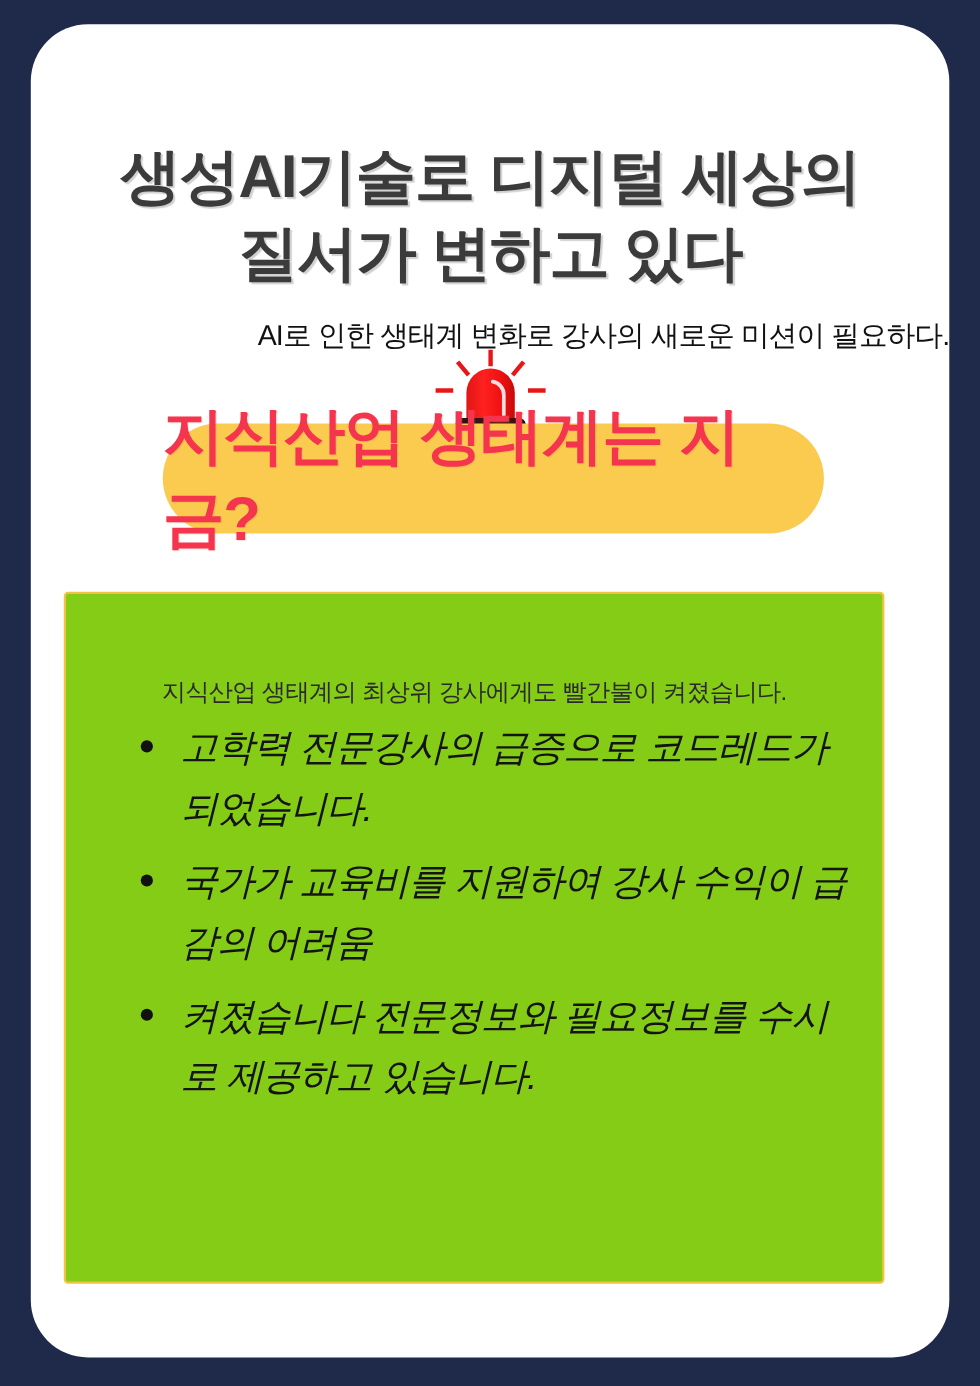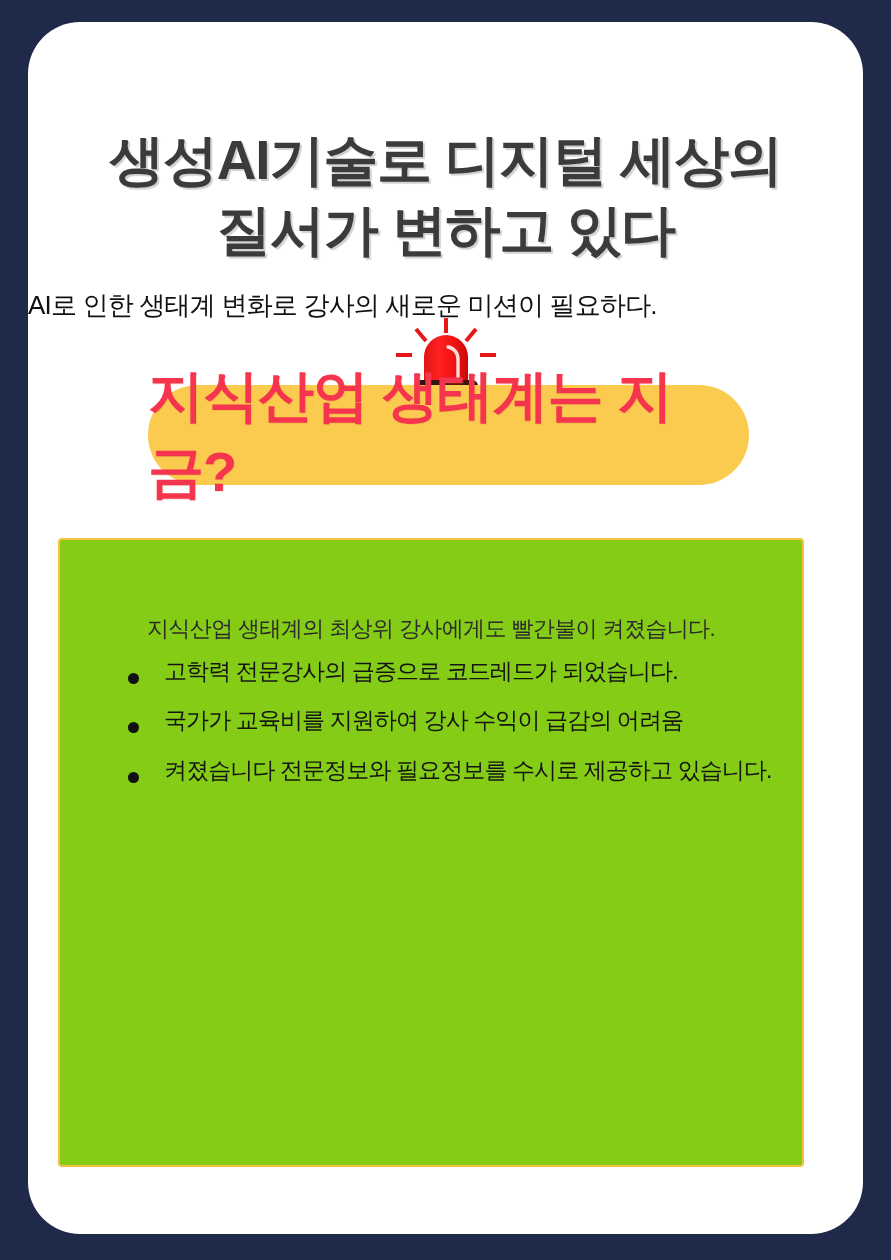--- a/index.html
+++ b/index.html
@@ -48,21 +48,21 @@
     text-shadow: 2px 2px 1px rgba(120,120,120,0.35);
     white-space: pre-line;
   }
 
   
   .subtitle {
     position: absolute;
     left: 0;
     top: 240px;
     width: 835px;
-    text-align: left;
+    text-align: right;
     color: #111111;
     font-size: 26px;
     font-weight: normal;
     letter-spacing: -0.8px;
   }
 
   
   .siren-wrap {
     position: absolute;
     left: 0;
@@ -127,23 +127,24 @@
     right: 30px;
     margin: 0;
     padding: 0;
     list-style: none;
   }
   .bullet-item {
     position: relative;
     padding-left: 46px;
     margin-bottom: 12px;
     color: #141414;
-    font-size: 23px;
+    font-size: 34px;
     line-height: 1.62;
     letter-spacing: -0.9px;
+    font-style: italic;
   }
   .bullet-dot {
     position: absolute;
     left: 10px;
     top: 20px;
     width: 11px;
     height: 11px;
     background: #111111;
     border-radius: 50%;
   }

